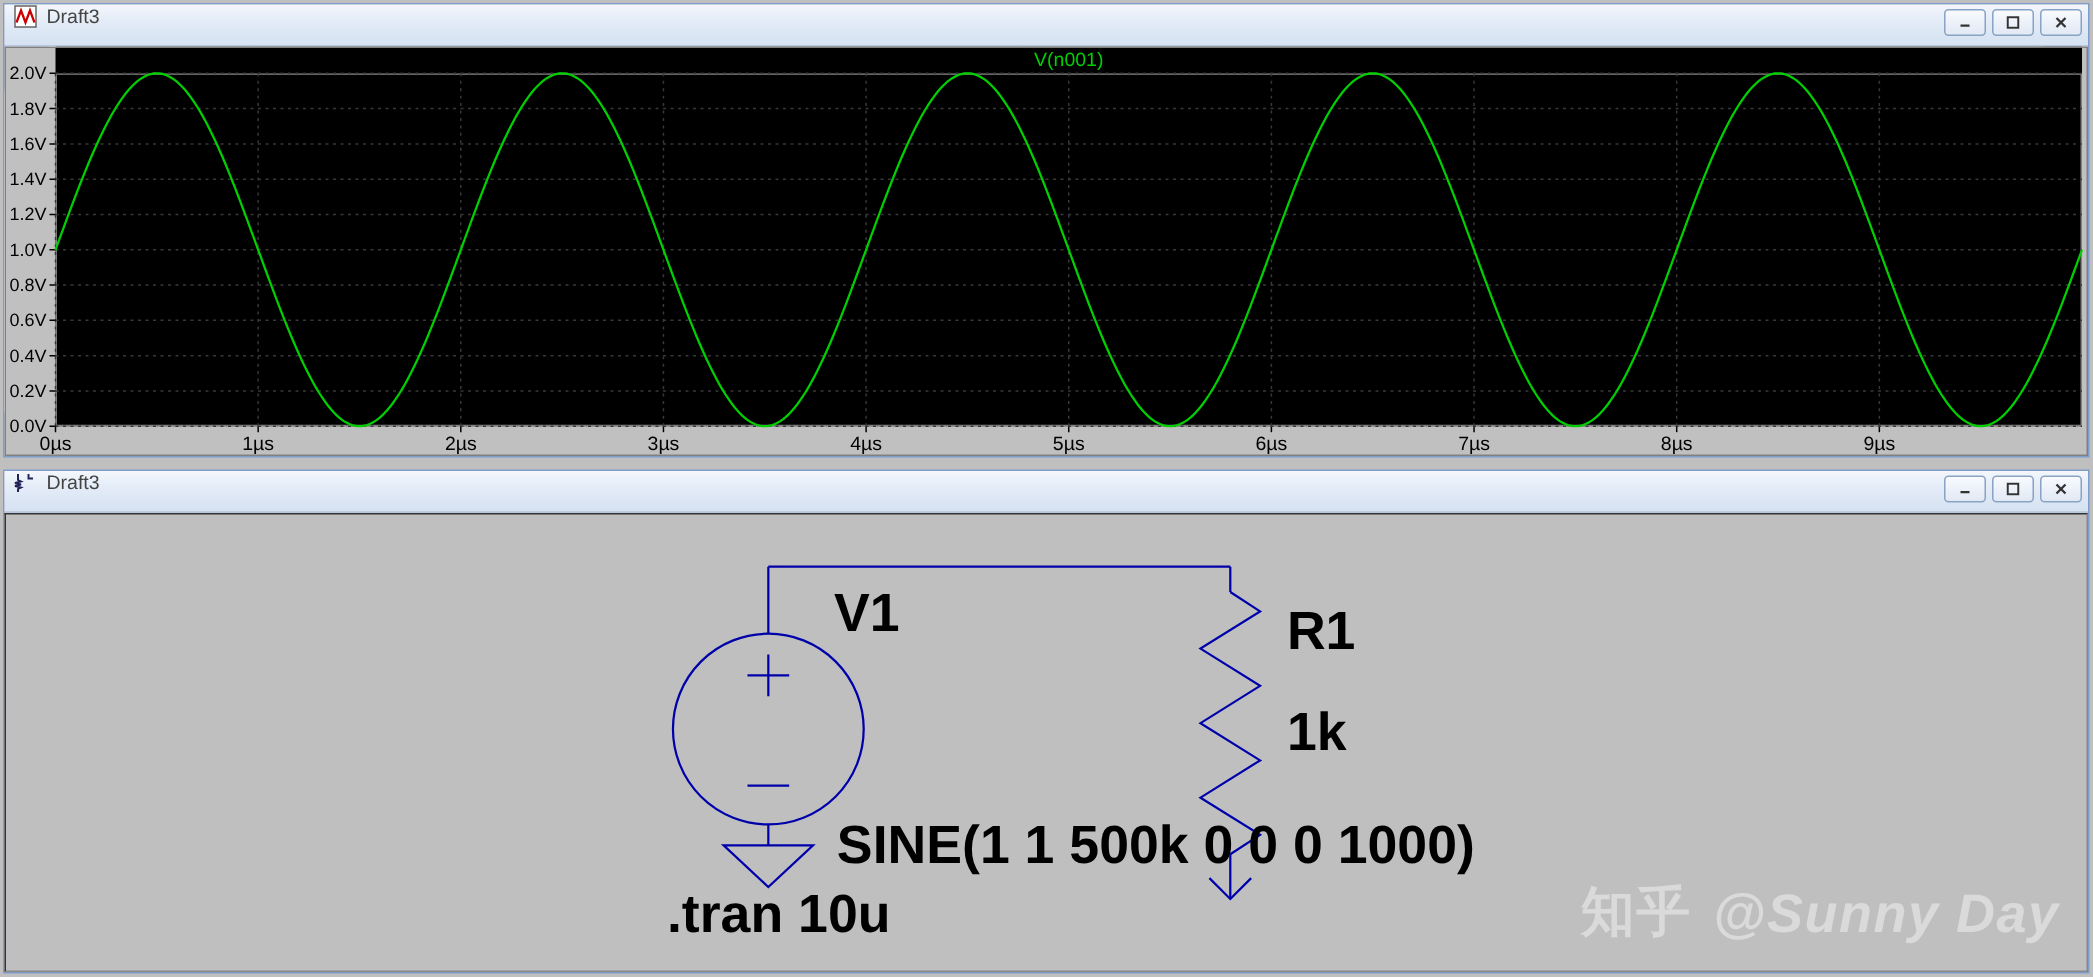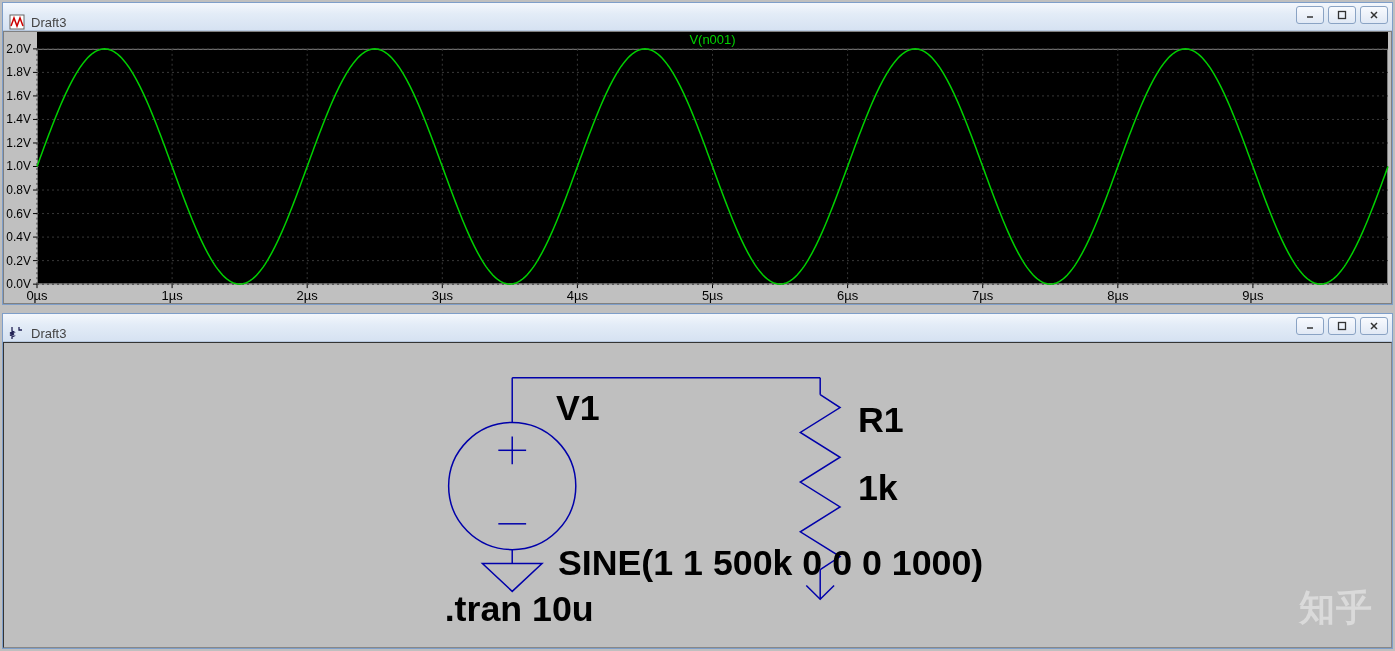--- a/index.html
+++ b/index.html
@@ -17,21 +17,21 @@
     left: 2px;
     right: 2px;
     border: 1px solid #7e9ec9;
     background: #bfbfbf;
   }
   .titlebar {
     height: 28px;
     background: linear-gradient(#f4f7fc, #e3ecf7 40%, #d6e2f2);
     border-bottom: 1px solid #b7c8de;
     display: flex;
-    align-items: flex-end;
+    align-items: flex-start;
     padding: 0 6px;
     position: relative;
   }
   .titlebar .icon { width: 16px; height: 16px; margin-right: 6px; }
   .titlebar .title { color: #444; font-size: 13px; }
   .win-btns { position: absolute; right: 4px; top: 3px; display: flex; gap: 4px; }
   .win-btn {
     width: 28px; height: 18px;
     border: 1px solid #8aa3c4;
     border-radius: 3px;
@@ -240,15 +240,16 @@
       </g>
 
       <text class="schem-text" x="552" y="78" font-size="36">V1</text>
       <text class="schem-text" x="856" y="90" font-size="36">R1</text>
       <text class="schem-text" x="856" y="158" font-size="36">1k</text>
       <text class="schem-text" x="554" y="234" font-size="36">SINE(1 1 500k 0 0 0 1000)</text>
       <text class="schem-text" x="440" y="280" font-size="36">.tran 10u</text>
     </svg>
     <div class="watermark">
       <span class="zhihu-logo">知乎</span>
+      <span>@Sunny Day</span>
     </div>
   </div>
 </div>
 
 </body></html>

